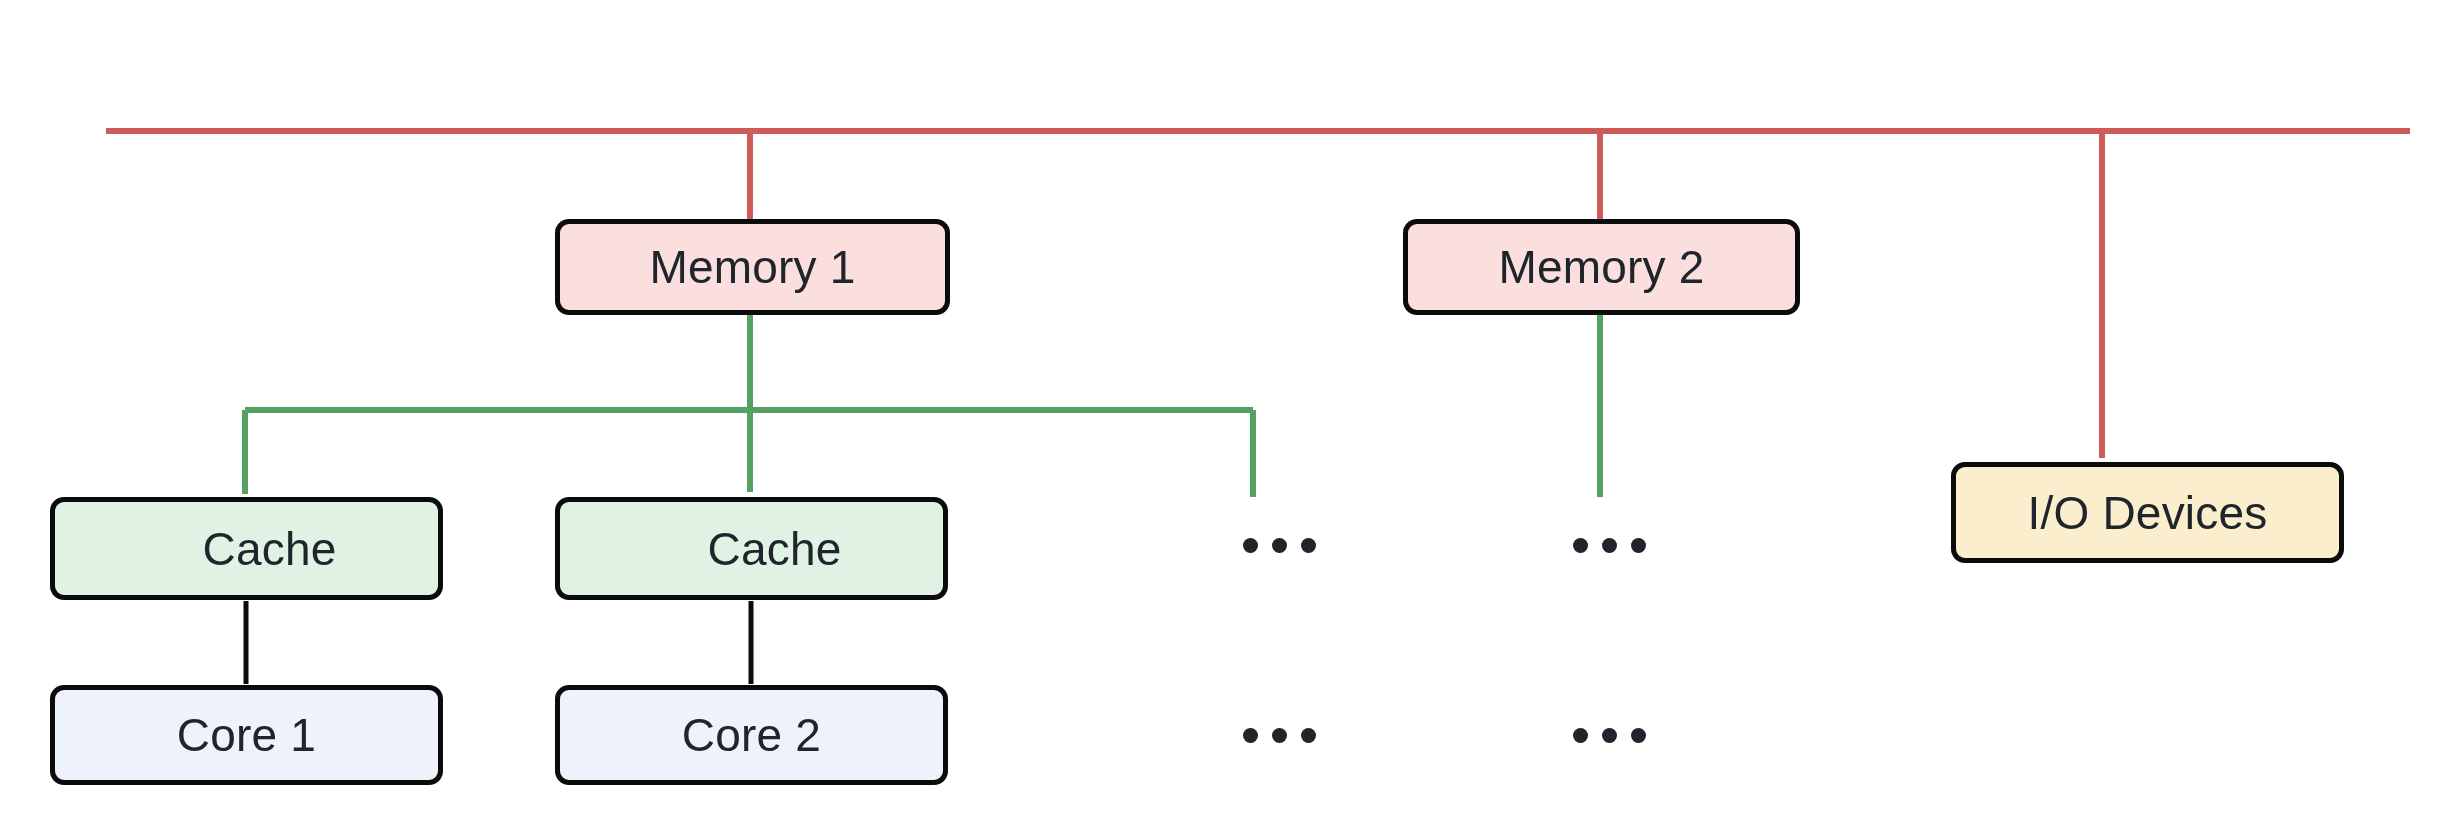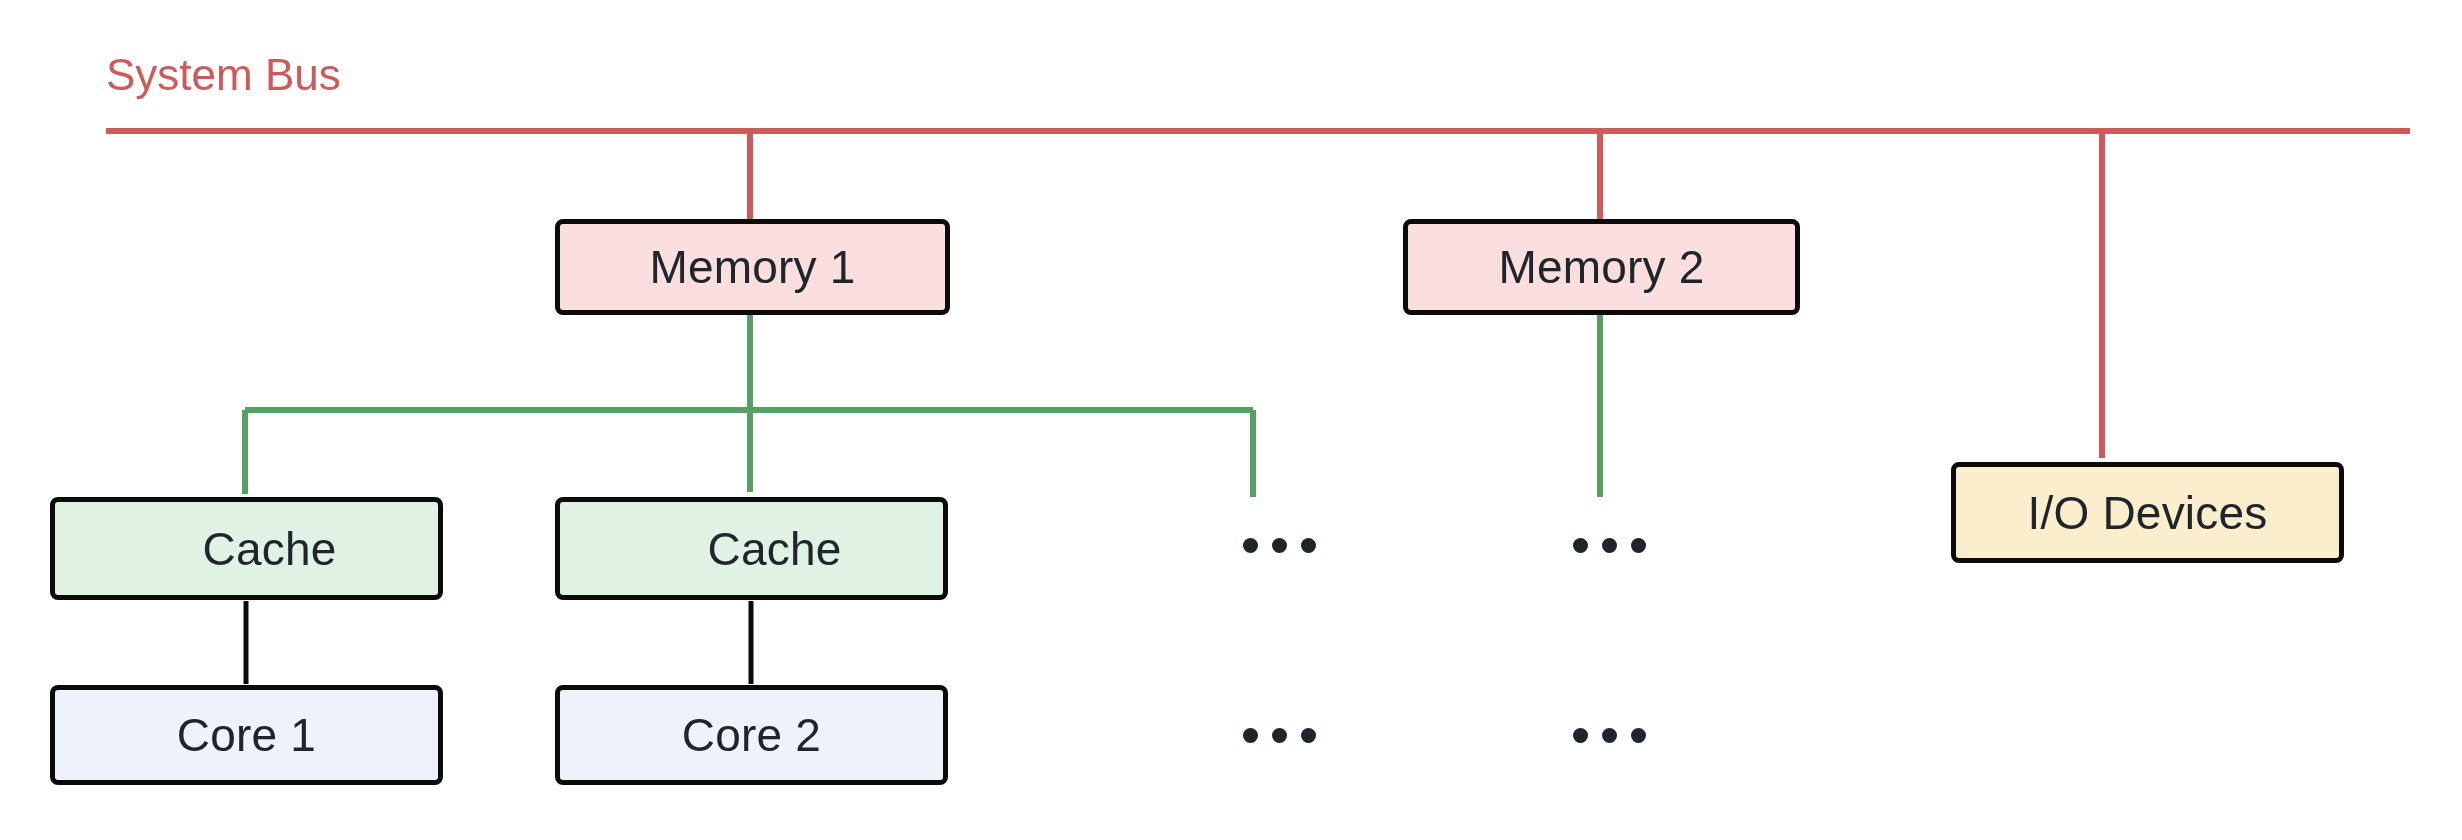--- a/index.html
+++ b/index.html
@@ -22,21 +22,21 @@
     left: 0;
     width: 2462px;
     height: 840px;
     display: block;
   }
   
   .node {
     position: absolute;
     box-sizing: border-box;
     border: 5px solid #0b0b0b;
-    border-radius: 8px;
+    border-radius: 14px;
     display: flex;
     align-items: center;
     justify-content: center;
     color: #20252c;
     font-size: 46px;
     font-weight: 400;
     letter-spacing: 0.2px;
     line-height: 1;
     white-space: nowrap;
     user-select: none;
@@ -89,21 +89,20 @@
         <path d="M 245 410 L 1253 410" stroke="#55a163" stroke-width="6" fill="none" stroke-linecap="butt" stroke-linejoin="miter"></path>
         <path d="M 245 410 L 245 494" stroke="#55a163" stroke-width="6" fill="none" stroke-linecap="butt" stroke-linejoin="miter"></path>
         <path d="M 1253 410 L 1253 497" stroke="#55a163" stroke-width="6" fill="none" stroke-linecap="butt" stroke-linejoin="miter"></path>
         <path d="M 1600 315 L 1600 497" stroke="#55a163" stroke-width="6" fill="none" stroke-linecap="butt" stroke-linejoin="miter"></path>
         <path d="M 246 601 L 246 684" stroke="#0b0b0b" stroke-width="5" fill="none" stroke-linecap="butt" stroke-linejoin="miter"></path>
         <path d="M 751 601 L 751 684" stroke="#0b0b0b" stroke-width="5" fill="none" stroke-linecap="butt" stroke-linejoin="miter"></path>
       </g>
     <line id="bus-line" x1="106" y1="131" x2="2410" y2="131" stroke="#cf5a5a" stroke-width="6" stroke-linecap="butt"></line>
   </svg>
 
-  <div id="bus-caption">System Bus</div>
 
   <div id="node-layer">
       <div class="node node-memory" style="left: 555px; top: 219px; width: 395px; height: 96px;">
         <span class="node-label">Memory 1</span>
       </div>
       <div class="node node-memory" style="left: 1403px; top: 219px; width: 397px; height: 96px;">
         <span class="node-label">Memory 2</span>
       </div>
       <div class="node node-cache" style="left: 50px; top: 497px; width: 393px; height: 103px;">
         <span class="node-label">Cache</span>

